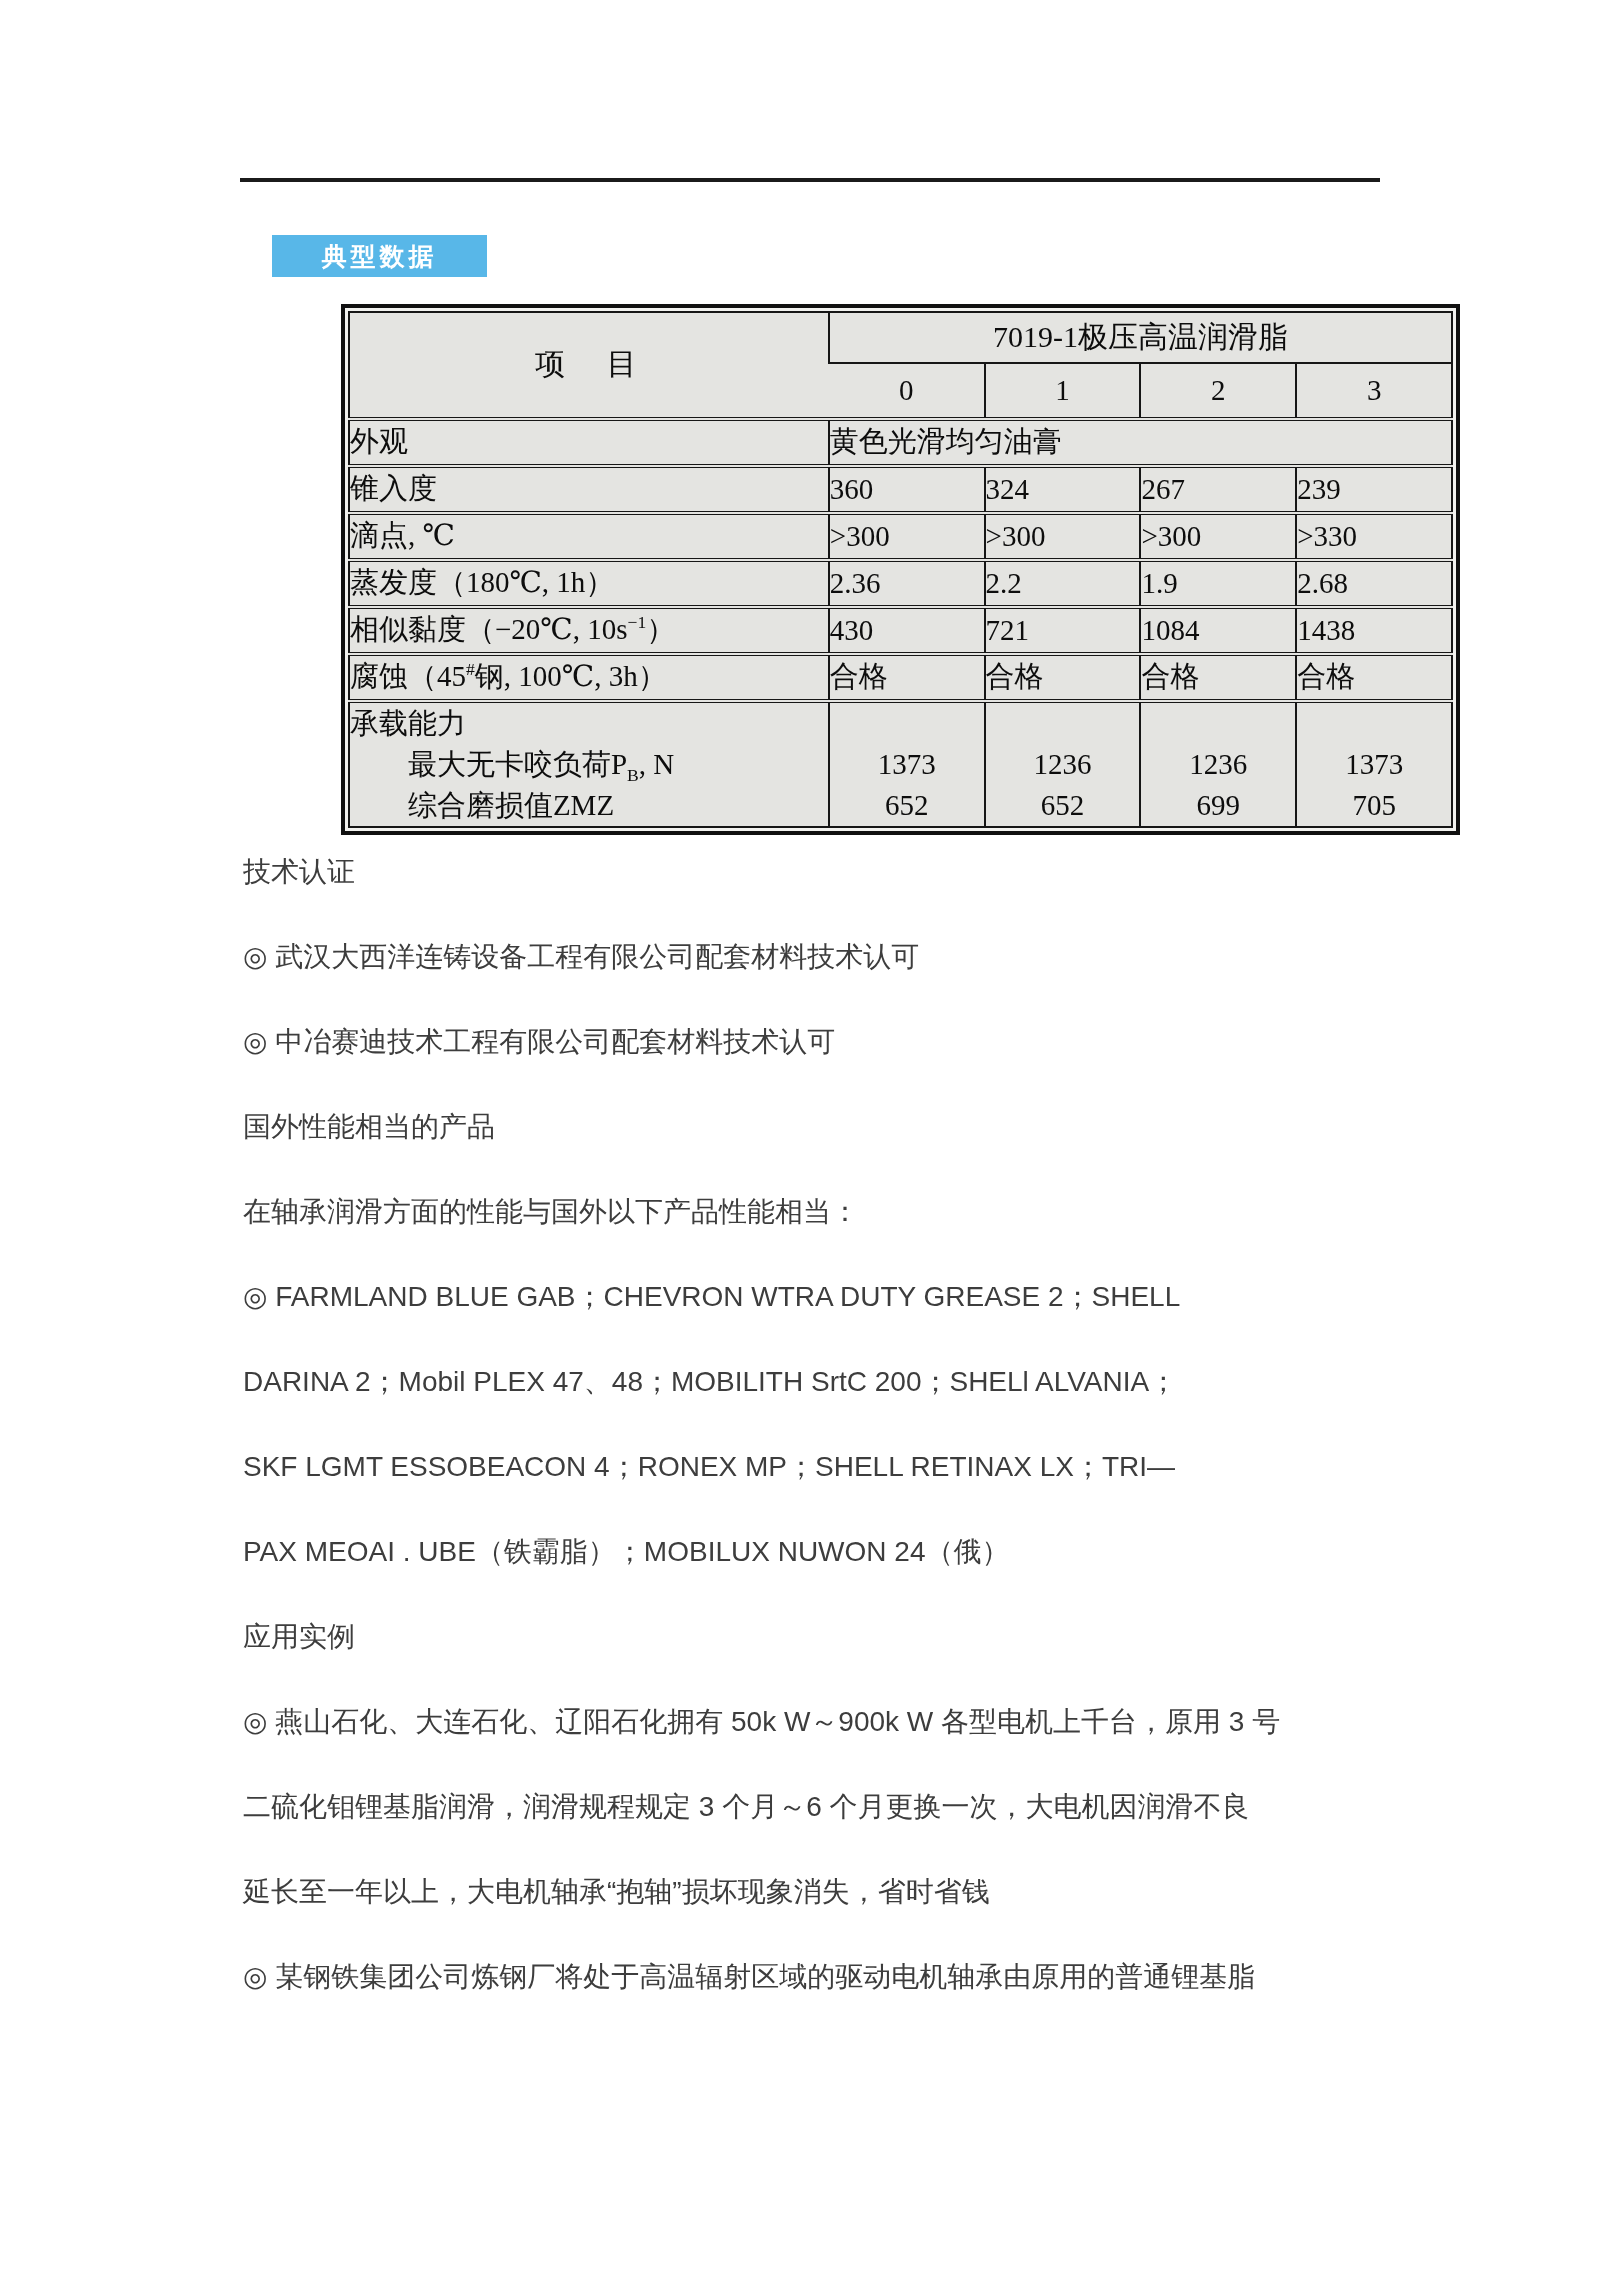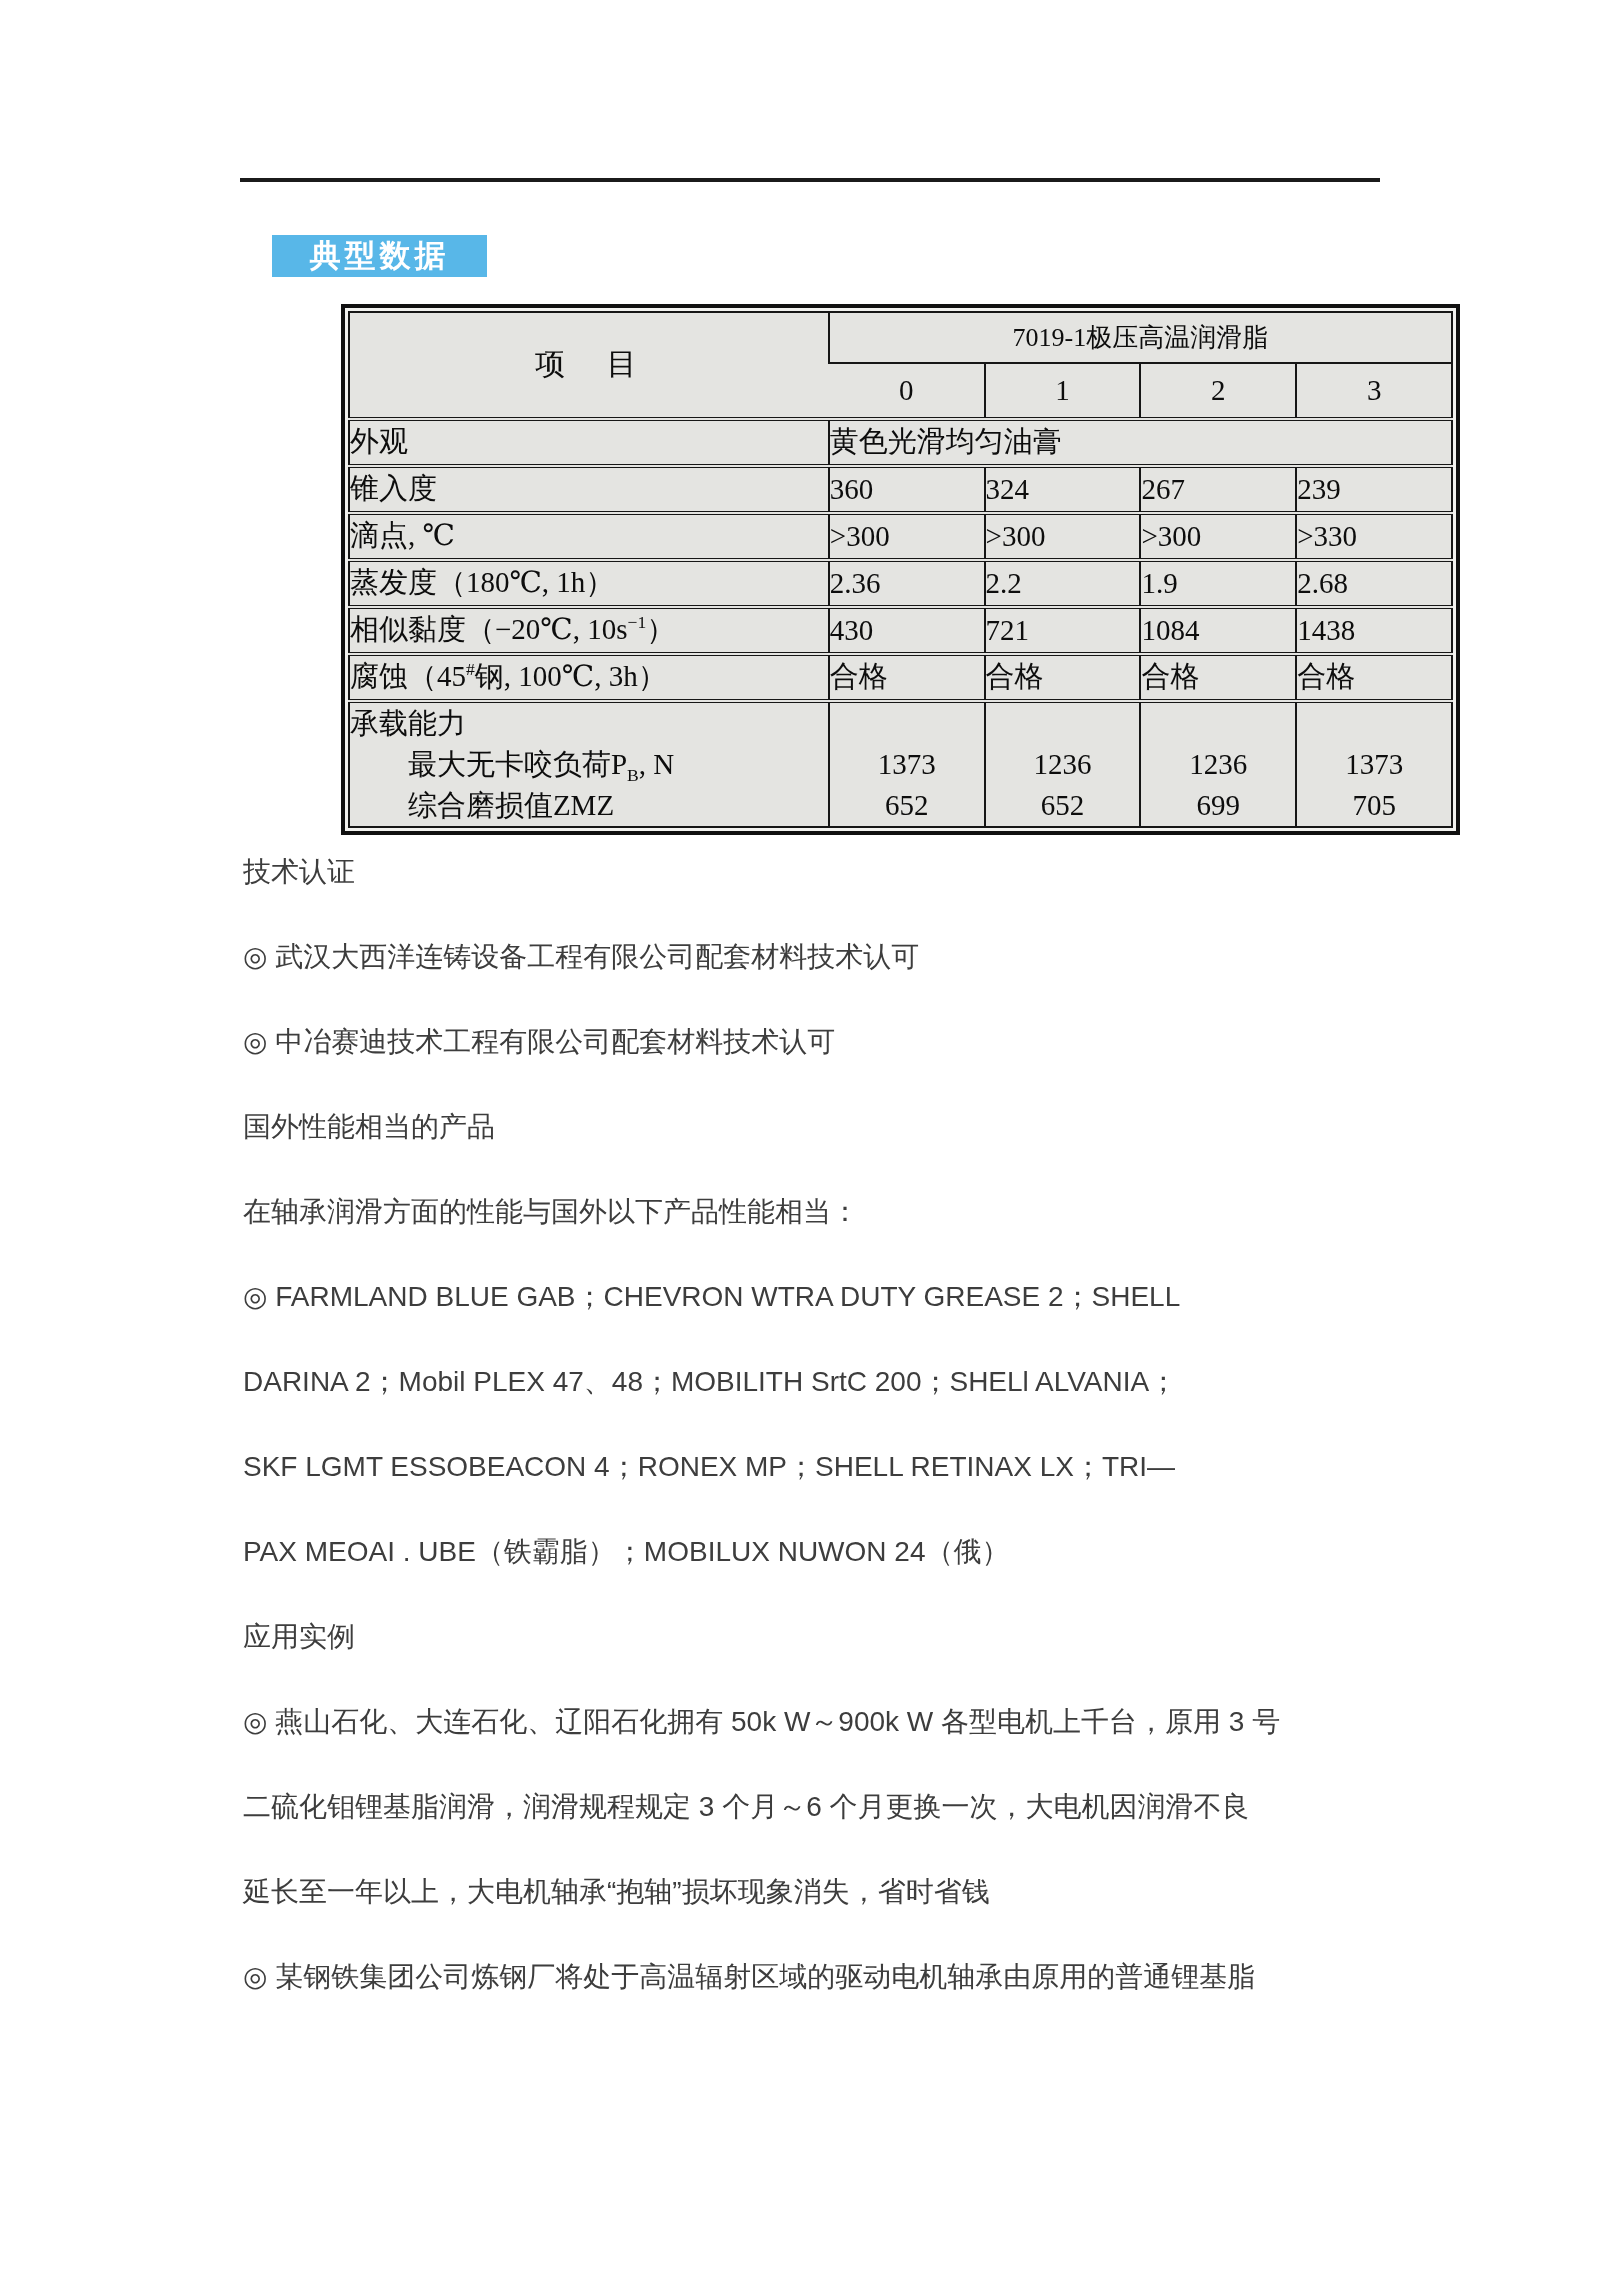--- a/index.html
+++ b/index.html
@@ -6,40 +6,40 @@
   body{
     width:1621px;height:2293px;background:#ffffff;position:relative;
     font-family:"Liberation Sans","DejaVu Sans",sans-serif;color:#3d3d3d;
     overflow:hidden;
   }
   .top-rule{
     position:absolute;left:240px;top:178px;width:1140px;height:3.9px;background:#1b1b1b;
   }
   .badge{
     position:absolute;left:272px;top:235px;width:215px;height:42px;
-    background:#58b7e8;color:#ffffff;font-size:31px;font-weight:bold;letter-spacing:3.9px;
+    background:#58b7e8;color:#ffffff;font-size:25px;font-weight:bold;letter-spacing:3.9px;
     display:flex;align-items:center;justify-content:center;
   }
   .tbl-wrap{
     position:absolute;left:341px;top:304px;width:1119px;box-sizing:border-box;
     border:4.9px solid #101010;background:#f2f2ef;padding:2.9px;
   }
   table.dt{
     width:100%;border-collapse:collapse;border:2px solid #161616;background:#e4e4e1;
     font-family:"Liberation Serif","DejaVu Serif",serif;font-size:29px;color:#0d0d0d;
     table-layout:fixed;
   }
   table.dt col.c-label{width:43.5%;}
   table.dt col.c-v{width:14.125%;}
   table.dt th,table.dt td{
     border-left:2px solid #161616;padding:0;font-weight:normal;vertical-align:middle;
   }
   table.dt th:first-child,table.dt td:first-child{border-left:none;}
   .item-h{height:104px;text-align:center;letter-spacing:5.9px;font-size:30px;margin-left:34px;}
-  .prod-h{height:49px;text-align:center;border-bottom:2px solid #161616;font-size:26px;}
+  .prod-h{height:49px;text-align:center;border-bottom:2px solid #161616;font-size:30px;}
   tr.grades th{height:53px;text-align:center;font-size:29px;}
   tbody tr td{border-top:4.9px double #161616;height:43px;}
   td.lbl{text-align:left;padding-left:25.5px;}
   td.val{text-align:left;}
   td.lbl sup{font-size:17.6px;vertical-align:super;line-height:0;}
   td.lbl sub,.cl2 sub{font-size:17.6px;vertical-align:sub;line-height:0;}
   tr.cap td{height:auto;}
   .cap-lbl .cl1,.cap-lbl .cl2,.cap-val div{line-height:41px;height:41px;}
   .cap-lbl .cl2{padding-left:58px;}
   .cap-val{text-align:center;}

